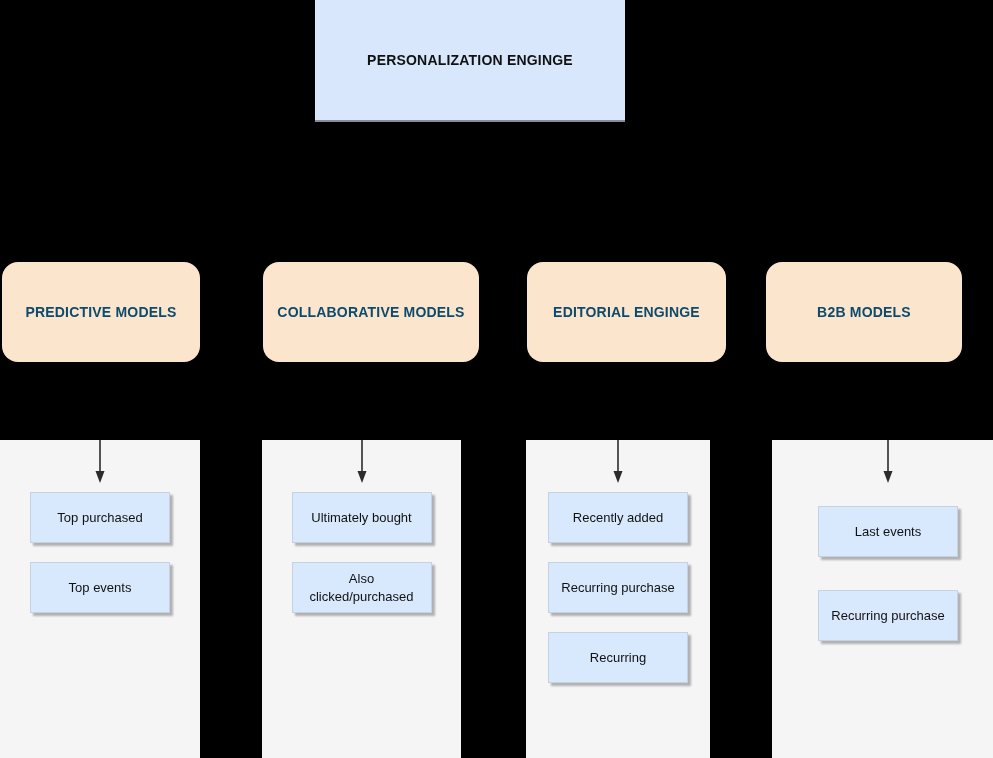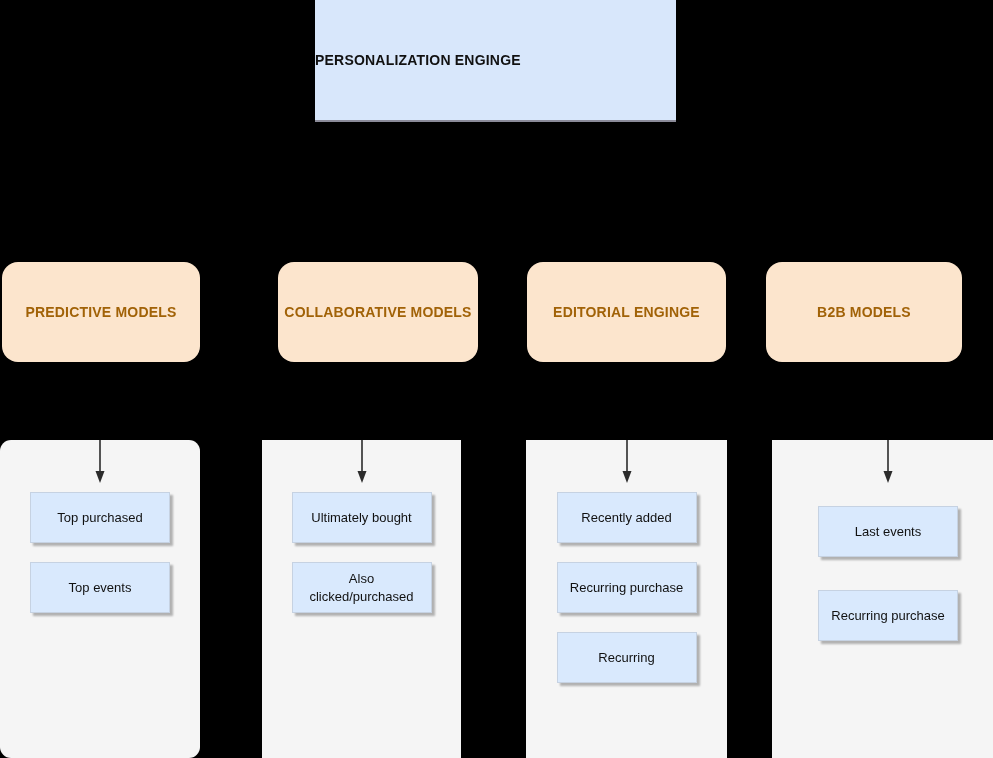--- a/index.html
+++ b/index.html
@@ -5,54 +5,54 @@
   * { margin: 0; padding: 0; box-sizing: border-box; }
   html, body { width: 993px; height: 758px; }
   body {
     position: relative;
     background: #000000;
     font-family: "Liberation Sans", "DejaVu Sans", sans-serif;
     overflow: hidden;
   }
   .root-box {
     position: absolute;
-    left: 315px; top: 0; width: 361px; height: 122px;
+    left: 315px; top: 0; width: 310px; height: 122px;
     background: #D8E7FB;
     border-bottom: 2px solid #8b8b99;
-    display: flex; align-items: center; justify-content: flex-start;
+    display: flex; align-items: center; justify-content: center;
   }
   .root-box .title {
     font-size: 14px; font-weight: bold; color: #111;
     letter-spacing: 0.2px; text-align: center;
   }
   .category-box {
     position: absolute;
     top: 262px; height: 100px;
     background: #FCE5CD;
     border-radius: 16px;
     display: flex; align-items: center; justify-content: center;
   }
   .category-box .cat-label {
-    font-size: 14px; font-weight: bold; color: #a16207;
+    font-size: 14px; font-weight: bold; color: #0c4a6e;
     text-align: left; letter-spacing: 0.2px;
   }
   .cat-1 { left: 2px;   width: 198px; }
-  .cat-2 { left: 278px; width: 200px; }
+  .cat-2 { left: 263px; width: 216px; }
   .cat-3 { left: 527px; width: 199px; }
   .cat-4 { left: 766px; width: 196px; }
 
   .panel {
     position: absolute;
     top: 440px; height: 318px;
     background: #F5F5F5;
     display: flex; flex-direction: column; align-items: center;
   }
-  .panel-1 { left: 0;     width: 200px; border-radius: 11px; }
+  .panel-1 { left: 0;     width: 200px; }
   .panel-2 { left: 262px; width: 199px; }
-  .panel-3 { left: 526px; width: 201px; }
+  .panel-3 { left: 526px; width: 184px; }
   .panel-4 { left: 772px; width: 232px; gap: 14px; }
 
   .arrow-down {
     width: 18px; height: 43px;
     margin-bottom: 9px;
     flex: 0 0 auto;
   }
   .item-box {
     width: 140px; min-height: 51px;
     margin-bottom: 19px;

